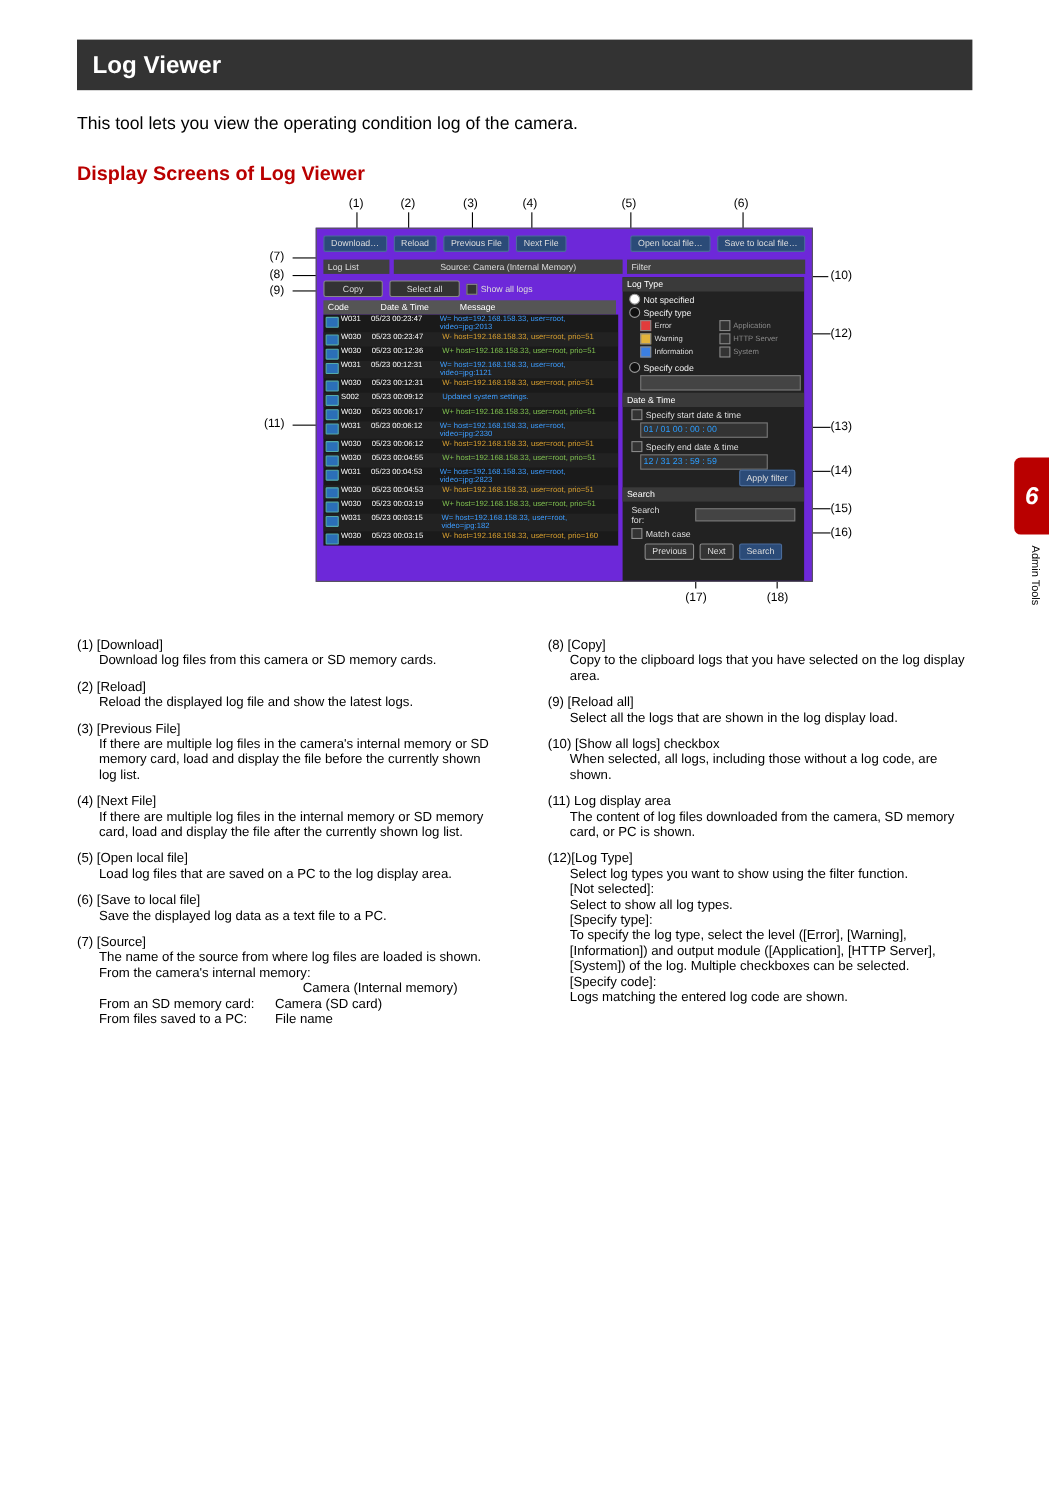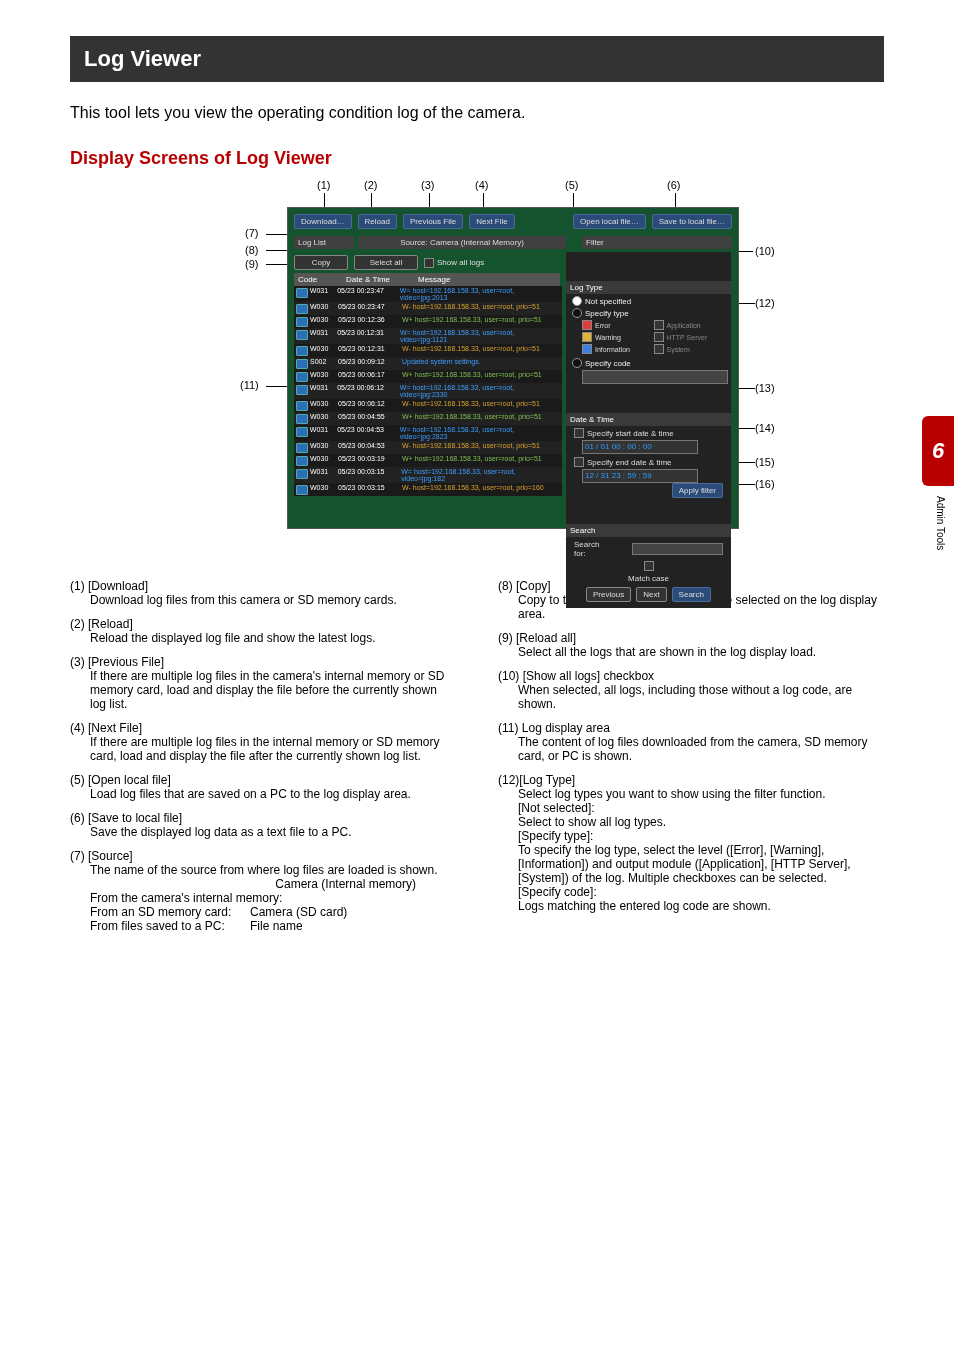--- a/index.html
+++ b/index.html
@@ -2,40 +2,40 @@
 <html><head>
 <meta charset="utf-8">
 <style>
 html, body { margin:0; padding:0; background:#fff; font-family:Arial, Helvetica, sans-serif; color:#000; }
 .page { width:954px; min-height:1350px; position:relative; padding:0 70px 40px 70px; box-sizing:border-box; }
 .h1bar { background:#333; color:#fff; font-size:22px; font-weight:bold; padding:10px 14px; margin-top:36px; }
 .intro { font-size:16px; margin:22px 0 26px 0; }
 .h2 { color:#b90000; font-size:18px; font-weight:bold; margin:18px 0 10px 0; }
 
 .figwrap { position:relative; width:700px; height:380px; margin:6px auto 16px auto; }
-.win { position:absolute; left:160px; top:28px; width:450px; height:320px; background:#14532d; border:1px solid #555; display:flex; flex-direction:column; font-size:8px; color:#ddd; }
+.win { position:absolute; left:160px; top:28px; width:450px; height:320px; background:#6d28d9; border:1px solid #555; display:flex; flex-direction:column; font-size:8px; color:#ddd; }
 .toprow { display:flex; gap:6px; padding:6px 6px 4px 6px; }
 .btn { background:#3a3a3a; border:1px solid #888; padding:2px 6px; border-radius:2px; text-align:center; white-space:nowrap; }
 .btn.bl { background:#2b4b78; border-color:#4a6b99; }
 .btn.gr { background:#333; }
 .wingrow { flex:1; }
-.row2 { display:flex; padding:3px 6px; gap:16px; }
+.row2 { display:flex; padding:3px 6px; gap:4px; }
 .srcbar { background:#404040; padding:2px 4px; }
 .row3 { display:flex; padding:3px 6px; gap:6px; align-items:center; }
 .hdrrow { display:flex; background:#555; color:#fff; margin:0 6px; }
 .hdrrow div { padding:2px 4px; }
 .listarea { background:#1a1a1a; margin:0 4px 0 6px; height:210px; overflow:hidden; }
 .lrow { display:flex; color:#fff; padding:1px 2px; font-size:7px; gap:2px; }
 .lrow.alt { background:#222; }
 .licon { width:10px; height:8px; background:#2b6fb8; border:1px solid #5aa; border-radius:1px; display:inline-block; margin-top:1px; }
 .msg { color:#3d9dff; }
 .msgo { color:#d9a030; }
 .msgg { color:#7fc050; }
 .filtpane { background:#222; width:165px; }
-.filthead { background:#3a3a3a; padding:2px 4px; color:#fff;margin-top:29px; }
+.filthead { background:#3a3a3a; padding:2px 4px; color:#fff; }
 .radiorow { color:#eee; margin:2px 6px; display:flex; align-items:center; gap:3px; }
 .radiorow .r { width:8px; height:8px; border-radius:50%; border:1px solid #999; background:#111; display:inline-block; }
 .radiorow .r.on { background:#fff; }
 .chkgrid { display:grid; grid-template-columns:1fr 1fr; font-size:7px; margin:2px 8px 4px 16px; gap:2px; }
 .chk { display:flex; align-items:center; gap:3px; }
 .cbox { width:8px; height:8px; border:1px solid #888; background:#333; display:inline-block; }
 .inbox { background:#444; border:1px solid #777; height:10px; width:140px; margin:2px 0 2px 16px; color:#999; padding:1px 2px; }
 .dtbox { background:#333; border:1px solid #777; width:110px; height:10px; margin:1px 0 3px 16px; color:#2b9dff; padding:1px 2px; }
 .searchrow { display:flex; align-items:center; gap:21px; margin:3px 8px; }
 .sinput { background:#444; border:1px solid #777; height:10px; width:95px; }
@@ -283,21 +283,21 @@
               <span class="cbox"></span>
               <span>Specify end date &amp; time</span>
             </div>
         <div class="dtbox">12 / 31 23 : 59 : 59</div>
         <div style="text-align:right; margin:2px 8px 4px 0;"><span class="btn bl">Apply filter</span></div>
         <div class="filthead">Search</div>
         <div class="searchrow">
           <span>Search for:</span>
           <div class="sinput"></div>
         </div>
-        <div class="chk" style="margin:2px 8px;flex-direction:column;">
+        <div class="chk" style="margin:2px 8px;">
               <span class="cbox"></span>
               <span>Match case</span>
             </div>
         <div class="btmrow">
           <span class="btn gr">Previous</span>
           <span class="btn gr">Next</span>
           <span class="btn bl">Search</span>
         </div>
       </div>
     </div>
@@ -328,22 +328,22 @@
             <div class="desc">Load log files that are saved on a PC to the log display area.</div>
           </div>
           <div class="item">
             <div class="lbl"><span>(6)</span> <span>[Save to local file]</span></div>
             <div class="desc">Save the displayed log data as a text file to a PC.</div>
           </div>
         </div>
     <div class="item">
       <div class="lbl"><span>(7)</span> <span>[Source]</span></div>
       <div class="desc">The name of the source from where log files are loaded is shown.</div>
+      <div class="desc">From the camera's internal memory:</div>
       <div class="desc" style="text-align:right; padding-right:40px;">Camera (Internal memory)</div>
-      <div class="desc">From the camera's internal memory:</div>
       <div class="subrow">
             <span class="subk">From an SD memory card:</span>
             <span>Camera (SD card)</span>
           </div>
       <div class="subrow">
             <span class="subk">From files saved to a PC:</span>
             <span>File name</span>
           </div>
     </div>
   </div>

